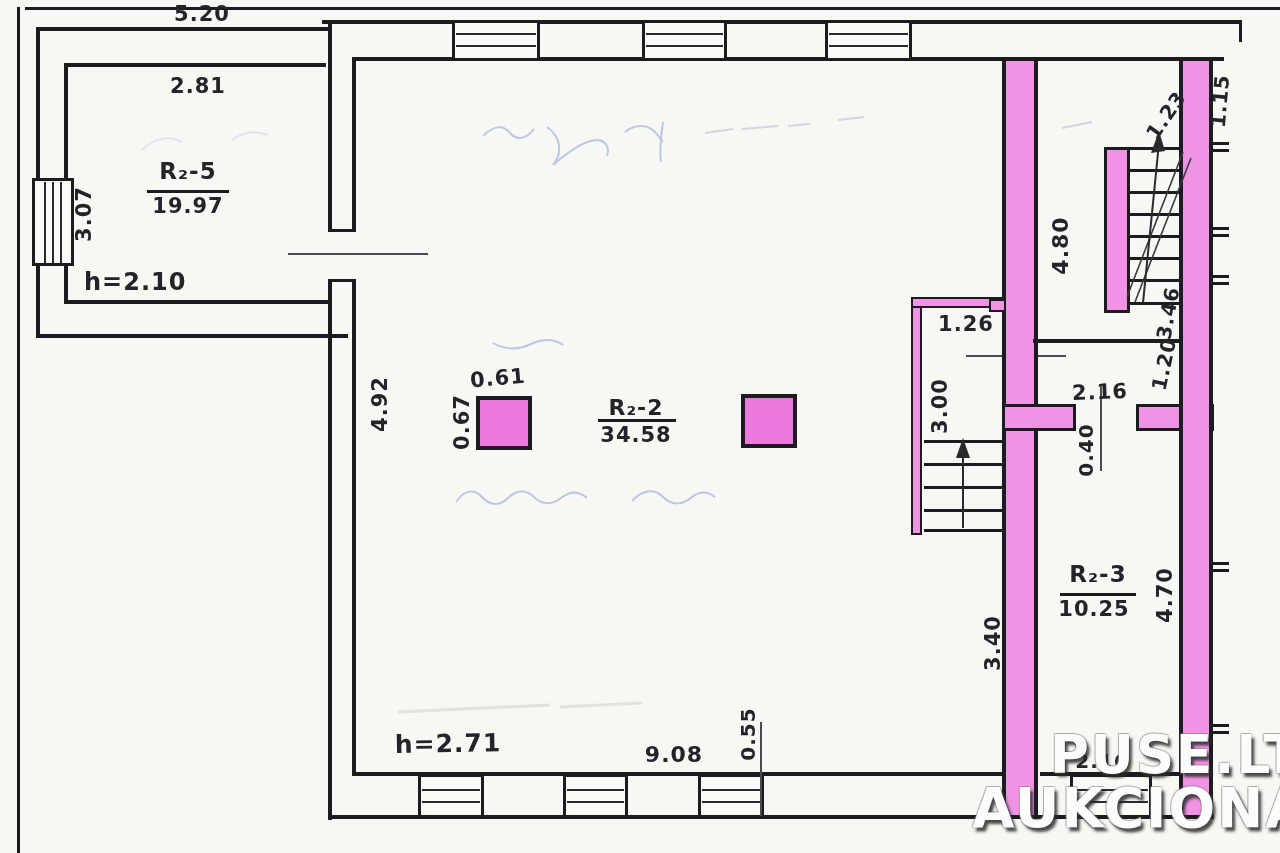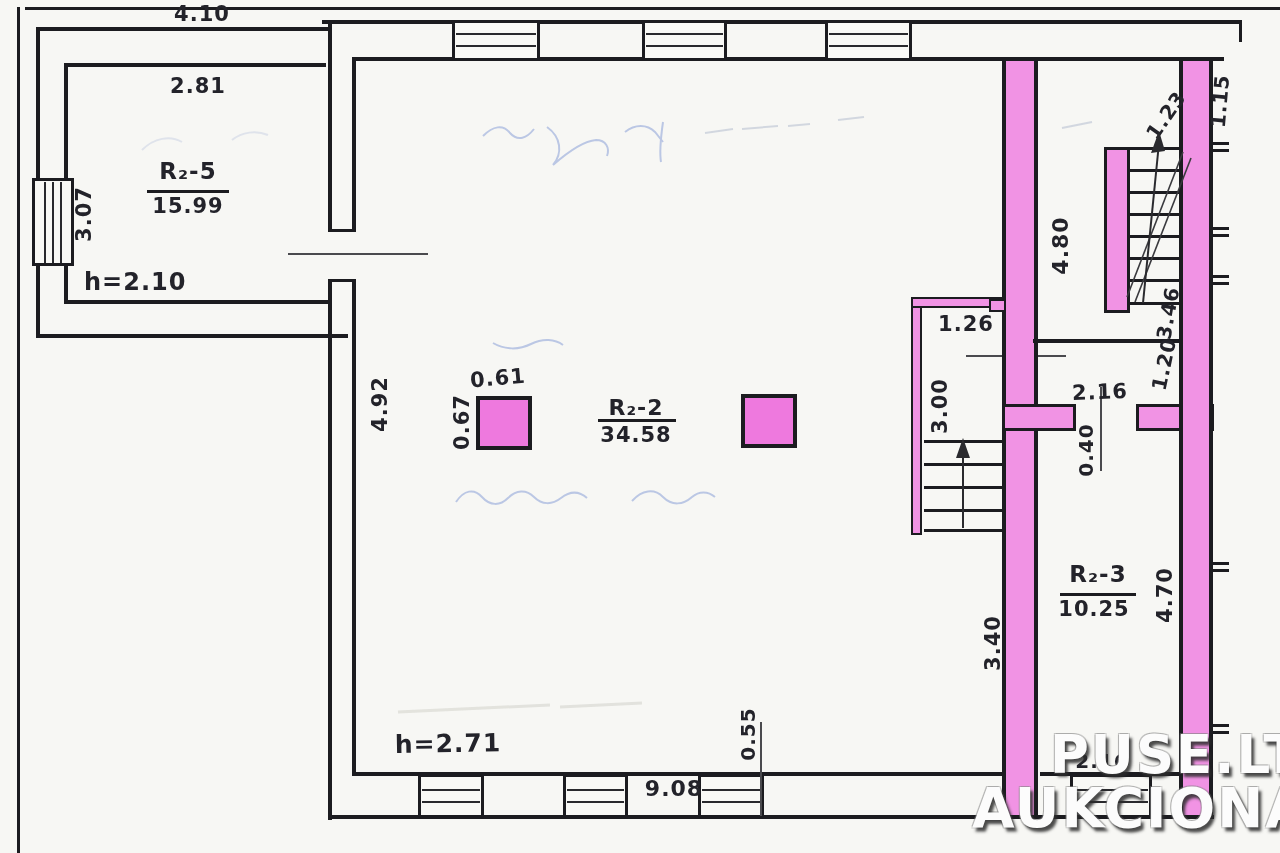--- a/index.html
+++ b/index.html
@@ -120,36 +120,36 @@
   <div class="ln" style="left:1209px;top:149px;width:20px;height:2.5px;"></div>
   <div class="ln" style="left:1209px;top:227px;width:20px;height:2.5px;"></div>
   <div class="ln" style="left:1209px;top:234px;width:20px;height:2.5px;"></div>
   <div class="ln" style="left:1209px;top:275px;width:20px;height:2.5px;"></div>
   <div class="ln" style="left:1209px;top:282px;width:20px;height:2.5px;"></div>
   <div class="ln" style="left:1209px;top:562px;width:20px;height:2.5px;"></div>
   <div class="ln" style="left:1209px;top:569px;width:20px;height:2.5px;"></div>
   <div class="ln" style="left:1209px;top:724px;width:20px;height:2.5px;"></div>
   <div class="ln" style="left:1209px;top:731px;width:20px;height:2.5px;"></div>
 
-  <div class="lbl" style="left:162px;top:2px;width:80px;">4.10</div>
+  <div class="lbl" style="left:162px;top:2px;width:80px;">5.20</div>
   <div class="lbl" style="left:158px;top:74px;width:80px;">2.81</div>
   <div class="lbl" style="left:146px;top:158px;width:84px;font-size:23px;">R₂-5</div>
   <div class="ln" style="left:147px;top:190px;width:82px;height:3px;"></div>
-  <div class="lbl" style="left:146px;top:194px;width:84px;">15.99</div>
+  <div class="lbl" style="left:146px;top:194px;width:84px;">19.97</div>
   <div class="lbl v90" style="left:54px;top:202px;width:60px;">3.07</div>
   <div class="lbl" style="left:84px;top:268px;width:100px;font-size:24px;">h=2.10</div>
 
   <div class="lbl v90" style="left:350px;top:392px;width:60px;">4.92</div>
   <div class="lbl" style="left:468px;top:366px;width:60px;transform:rotate(-5deg);">0.61</div>
   <div class="lbl v90" style="left:432px;top:410px;width:60px;">0.67</div>
   <div class="lbl" style="left:596px;top:395px;width:80px;font-size:22px;">R₂-2</div>
   <div class="ln" style="left:598px;top:419px;width:78px;height:3px;"></div>
   <div class="lbl" style="left:594px;top:423px;width:84px;">34.58</div>
   <div class="lbl" style="left:392px;top:729px;width:112px;font-size:25px;transform:rotate(-1deg);">h=2.71</div>
-  <div class="lbl" style="left:638px;top:776px;width:72px;font-size:22px;">9.08</div>
+  <div class="lbl" style="left:638px;top:742px;width:72px;font-size:22px;">9.08</div>
   <div class="lbl v90" style="left:718px;top:722px;width:60px;font-size:20px;">0.55</div>
 
   <div class="lbl" style="left:936px;top:312px;width:60px;">1.26</div>
   <div class="lbl v90" style="left:910px;top:394px;width:60px;">3.00</div>
   <div class="lbl v90" style="left:1028px;top:233px;width:64px;font-size:22px;">4.80</div>
   <div class="lbl" style="left:1136px;top:103px;width:60px;font-size:20px;transform:rotate(-55deg);">1.23</div>
   <div class="lbl" style="left:1138px;top:301px;width:60px;font-size:20px;transform:rotate(-80deg);">3.46</div>
   <div class="lbl" style="left:1134px;top:352px;width:60px;font-size:20px;transform:rotate(-78deg);">1.20</div>
   <div class="lbl" style="left:1190px;top:89px;width:60px;font-size:20px;transform:rotate(-85deg);">1.15</div>
   <div class="lbl" style="left:1068px;top:380px;width:64px;transform:rotate(-2deg);">2.16</div>

